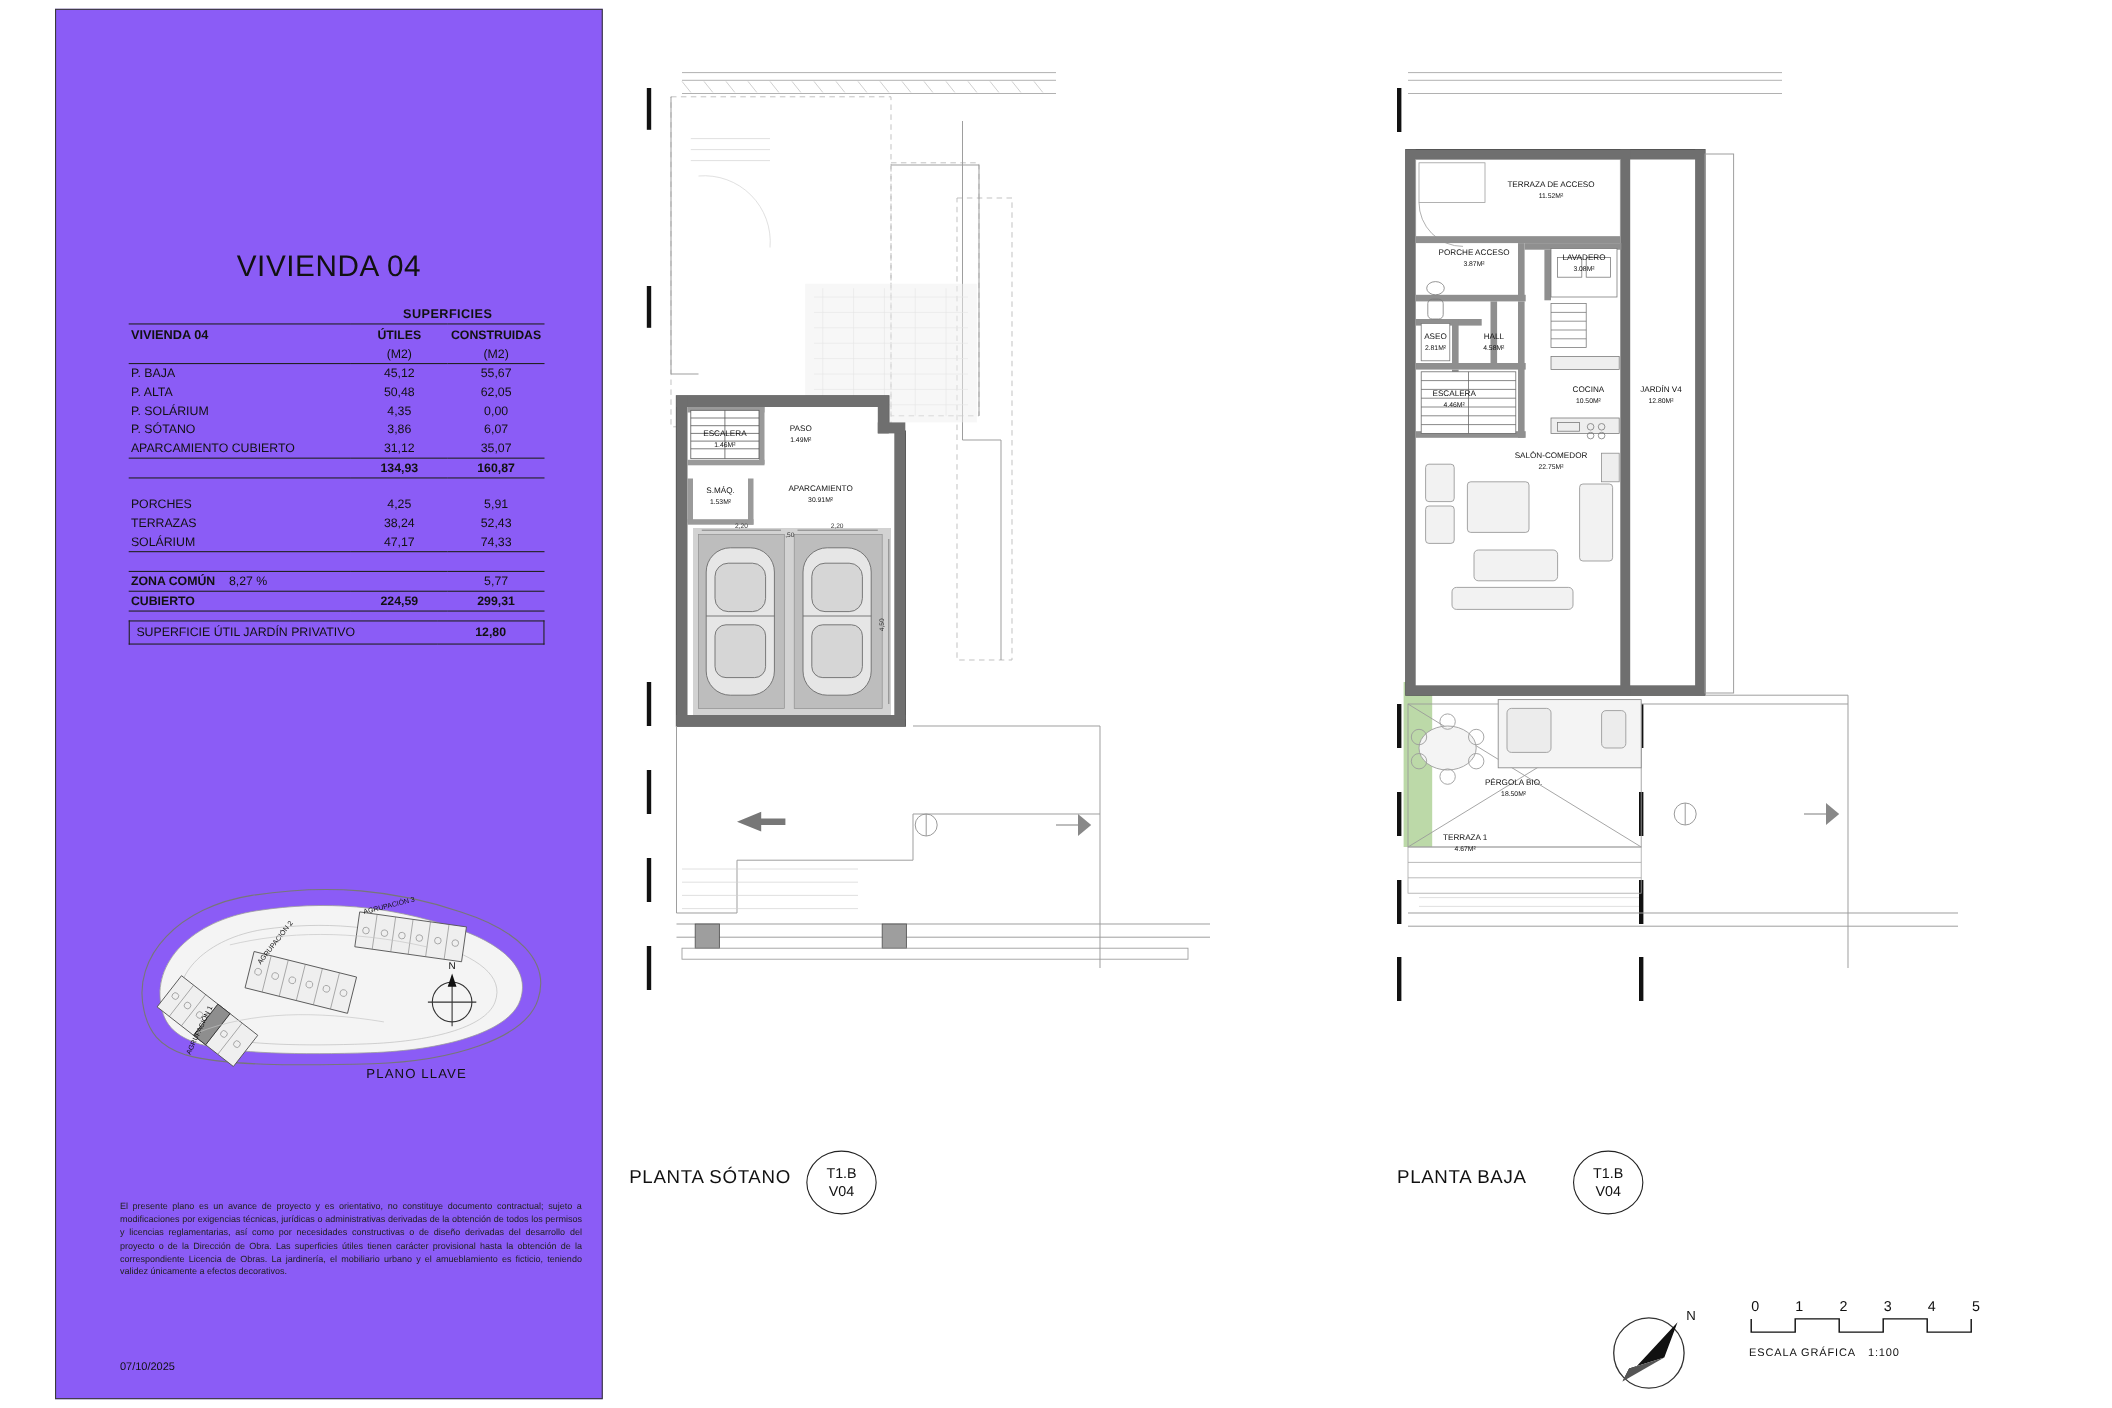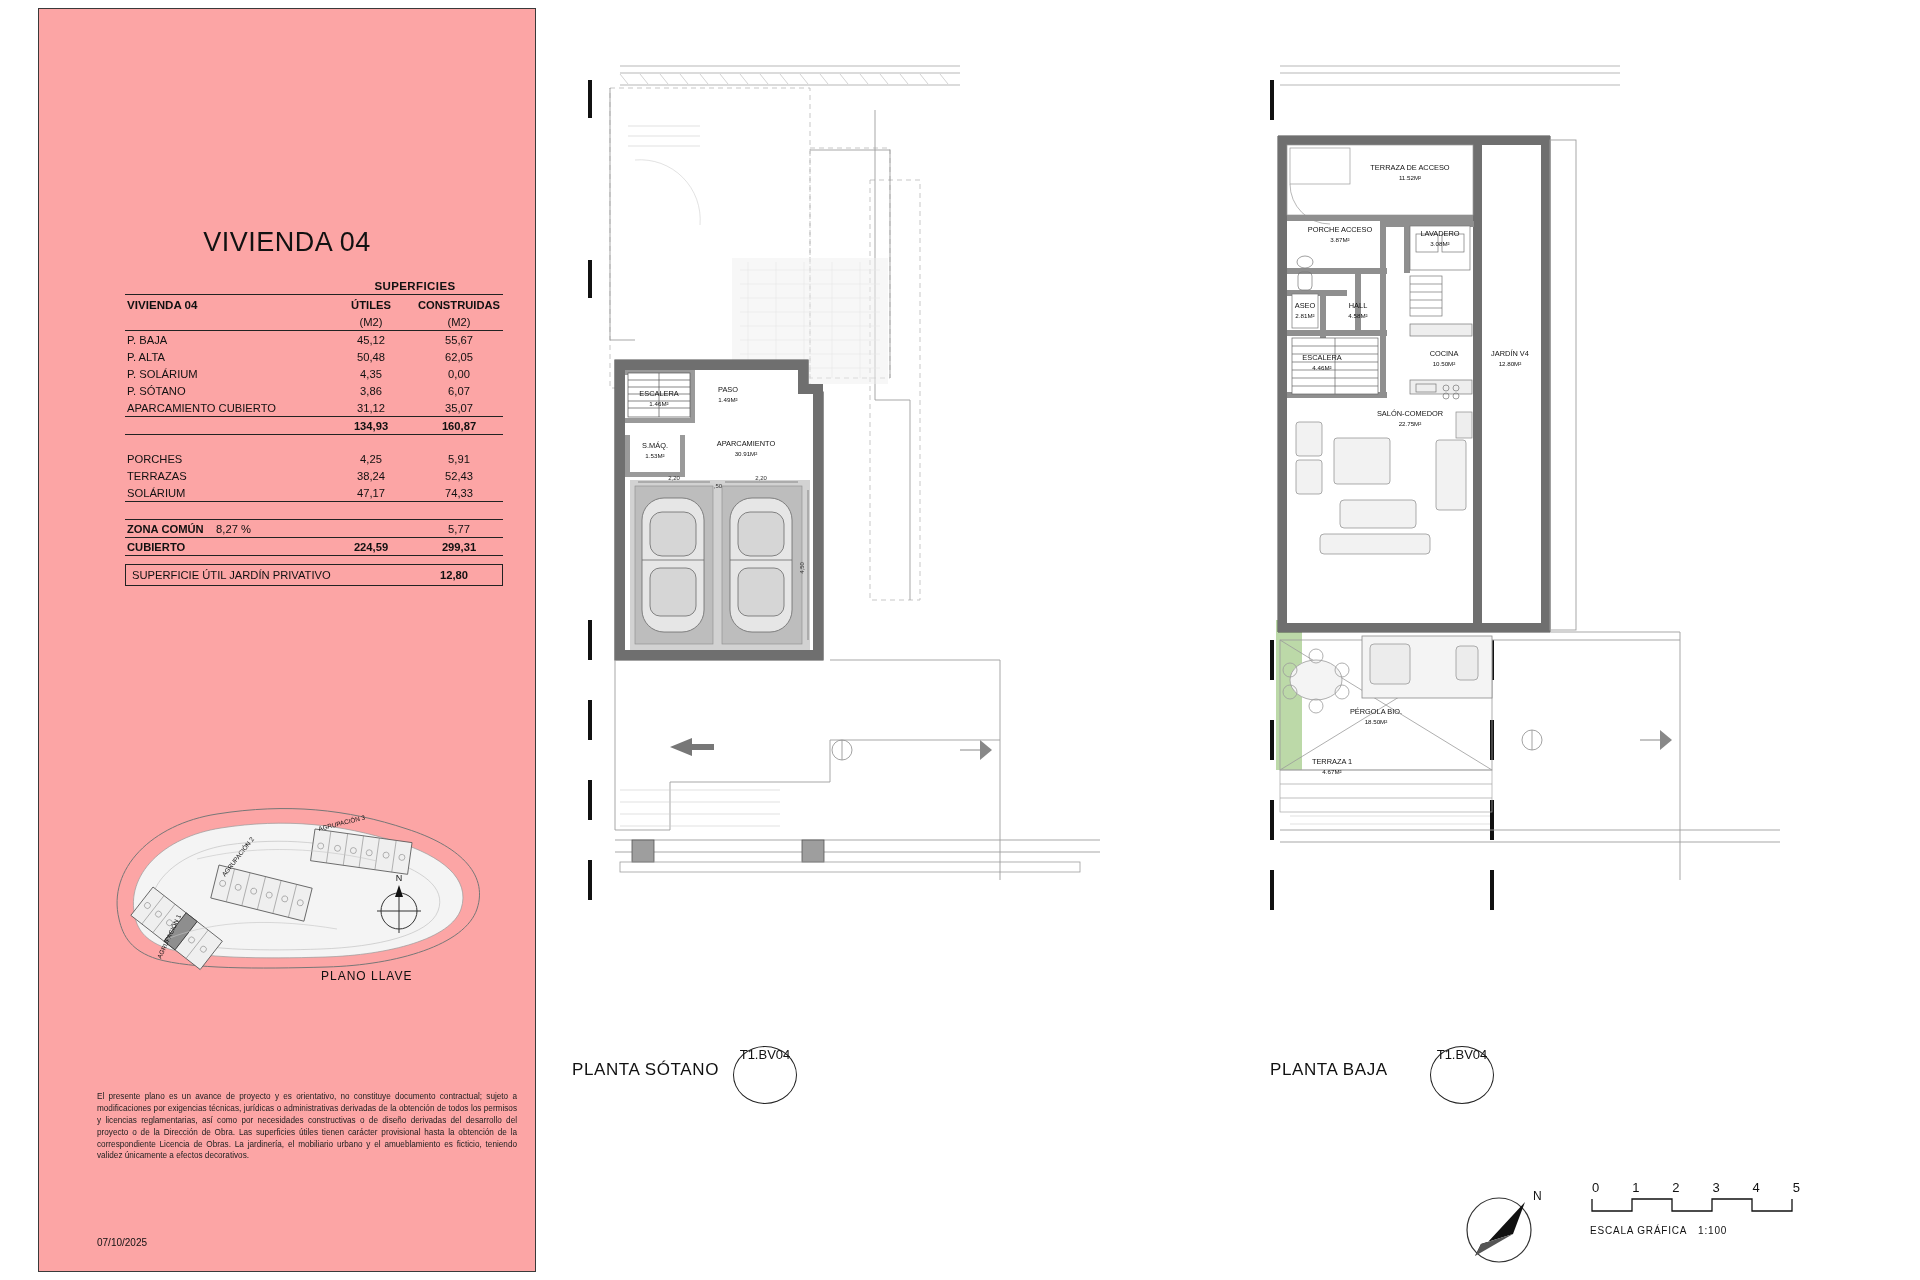--- a/index.html
+++ b/index.html
@@ -1,42 +1,42 @@
 <!DOCTYPE html>
 <html><head>
 <meta charset="utf-8">
 <style>
   html,body{margin:0;padding:0;background:#ffffff;}
   body{width:1920px;height:1280px;position:relative;font-family:"Liberation Sans",sans-serif;color:#1a1a1a;overflow:hidden;}
   .sheet{position:absolute;inset:0;}
 
   
-  .left-panel{position:absolute;left:38px;top:8px;width:498px;height:1264px;border:1.5px solid #3a3a3a;box-sizing:border-box;background:#fca5a5;}
+  .left-panel{position:absolute;left:50px;top:8px;width:498px;height:1264px;border:1.5px solid #3a3a3a;box-sizing:border-box;background:#8b5cf6;}
   .title-main{position:absolute;left:0;right:0;top:218px;text-align:center;font-size:27px;letter-spacing:.5px;color:#111;}
 
   .tbl{position:absolute;left:66px;top:268px;width:378px;font-size:11.2px;color:#111;}
-  .tbl table{border-collapse:collapse;width:100%;margin-left:20px;}
+  .tbl table{border-collapse:collapse;width:100%;}
   .tbl td{padding:2.5px 2px;vertical-align:bottom;}
   .num{text-align:center;width:84px;}
   .hdr-sup{text-align:center;font-weight:bold;font-size:11.5px;letter-spacing:.4px;padding-bottom:2px;}
   .bline-top td{border-top:1px solid #222;}
   .bline-bot td{border-bottom:1px solid #222;}
   .bold{font-weight:bold;}
   .lbl{font-weight:bold;font-size:11.6px;}
 
   .keyplan{position:absolute;left:58px;top:760px;width:400px;height:230px;}
   .compass{position:absolute;left:330px;top:862px;width:60px;height:70px;}
   .plano-llave{position:absolute;left:270px;top:960px;font-size:12px;letter-spacing:1px;color:#111;margin-left:12px;}
 
   .disclaimer{position:absolute;left:58px;top:1082px;width:420px;font-size:8.2px;line-height:1.45;color:#222;text-align:justify;}
   .date{position:absolute;left:58px;top:1228px;font-size:10px;color:#111;text-align:right;}
 
   
   .plan-caption{position:absolute;font-size:17px;letter-spacing:.6px;color:#111;}
-  .tagcircle{position:absolute;width:62px;height:56px;border:1.3px solid #222;border-radius:50%/50%;display:flex;flex-direction:row;align-items:flex-start;justify-content:center;font-size:13px;line-height:1.25;color:#111;}
+  .tagcircle{position:absolute;width:62px;height:56px;border:1.3px solid #222;border-radius:50%/50%;display:flex;flex-direction:column;align-items:center;justify-content:center;font-size:13px;line-height:1.25;color:#111;}
 
   
   .scalewrap{position:absolute;left:1590px;top:1180px;width:230px;}
   .scalenums{display:flex;justify-content:space-between;font-size:13px;color:#111;width:208px;margin-left:2px;}
   .scalebar{position:relative;width:208px;height:16px;margin-top:2px;}
   .escala-lbl{margin-top:12px;font-size:10px;letter-spacing:.8px;color:#111;}
   .north-big{position:absolute;left:1455px;top:1178px;width:96px;height:96px;}
 
   svg{display:block;}
   .rm{font-size:7.4px;text-anchor:middle;fill:#111;font-family:"Liberation Sans",sans-serif;}

